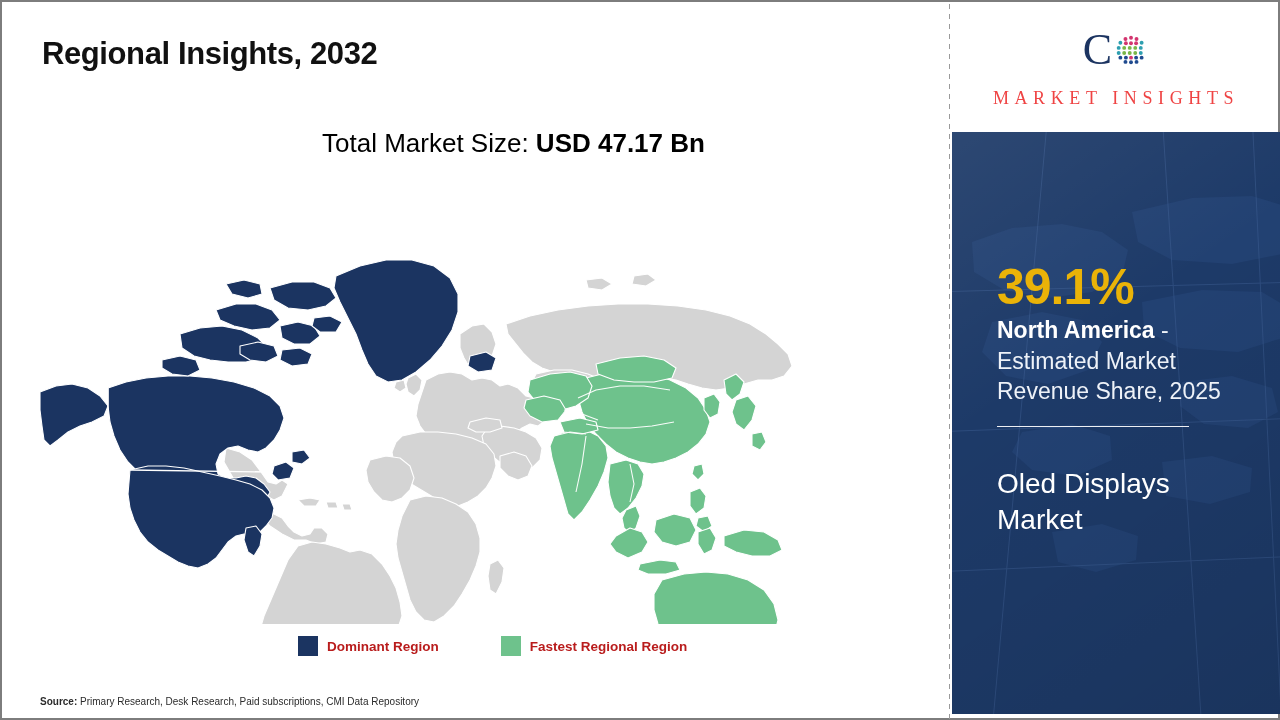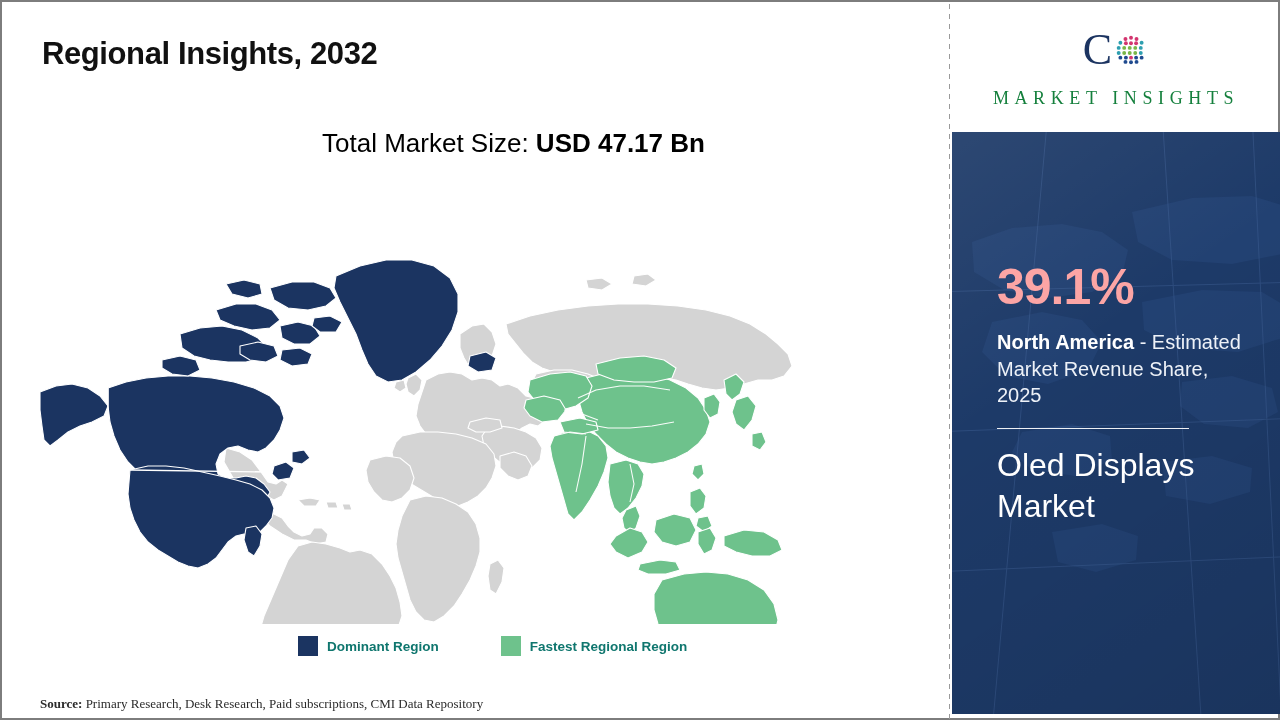--- a/index.html
+++ b/index.html
@@ -36,27 +36,27 @@
   #map-wrap svg { width:100%; height:100%; display:block; }
 
   
   #legend {
     position:absolute; left:296px; top:634px;
     display:flex; align-items:center; gap:62px;
   }
   .legend-item { display:flex; align-items:center; gap:9px; }
   .legend-swatch { width:20px; height:20px; display:block; }
   .legend-label {
-    font-size:13.5px; font-weight:bold; color:#0f766e; white-space:nowrap;
+    font-size:13.5px; font-weight:bold; color:#b91c1c; white-space:nowrap;
   }
 
   
   #source-line {
     position:absolute; left:38px; top:694px;
-    font-size:13px; color:#2b2b2b; white-space:nowrap;font-family:Liberation Serif, serif;
+    font-size:10px; color:#2b2b2b; white-space:nowrap;
   }
   #source-line .src-label { font-weight:bold; }
 
   
   #divider {
     position:absolute; left:947px; top:2px; width:1px; height:716px;
     background:repeating-linear-gradient(to bottom,#9a9a9a 0,#9a9a9a 5px,transparent 5px,transparent 10px);
   }
 
   
@@ -67,50 +67,50 @@
   }
   #logo-top {
     display:flex; align-items:center; justify-content:center;
     font-family:"Liberation Serif", serif;
     font-size:40px; color:#1c3461; letter-spacing:1px; line-height:1;
   }
   #logo-top .c-letter { font-size:44px; }
   #logo-globe { width:34px; height:34px; margin:0 1px; display:block; }
   #logo-bottom {
     font-family:"Liberation Serif", serif;
-    font-size:18px; color:#15803d; letter-spacing:5.6px;
+    font-size:18px; color:#ef4444; letter-spacing:5.6px;
     margin-top:16px; white-space:nowrap;
   }
 
   
   #stat-panel {
     position:absolute; left:950px; top:130px; width:330px; height:582px;
     background:#1d3a68;
     overflow:hidden;
   }
   #panel-texture { position:absolute; inset:0; opacity:.55; }
   #panel-texture svg { width:100%; height:100%; display:block; }
   #panel-sheen {
     position:absolute; inset:0;
     background:linear-gradient(145deg, rgba(255,255,255,.07) 0%, rgba(255,255,255,0) 38%, rgba(0,0,0,.10) 100%);
   }
   #panel-content { position:absolute; left:45px; top:130px; right:26px; }
   #stat-value {
-    font-size:50px; font-weight:bold; color:#fca5a5; line-height:1.02;
+    font-size:50px; font-weight:bold; color:#eab308; line-height:1.02;
     letter-spacing:-1px;
   }
   #stat-caption {
-    margin-top:16px; font-size:20px; color:#eef2f8; line-height:1.33;
+    margin-top:2px; font-size:23px; color:#eef2f8; line-height:1.33;
   }
   #stat-caption .region { font-weight:bold; color:#ffffff; }
   #panel-rule {
     margin-top:19px; width:192px; height:1.5px; background:#ffffff; opacity:.92;
   }
   #market-name {
-    margin-top:16px; font-size:32px; color:#ffffff; line-height:1.28;
+    margin-top:39px; font-size:28px; color:#ffffff; line-height:1.28;
     max-width:215px;
   }
 </style>
 </head>
 <body>
 
 <div id="frame">
 
   <div id="page-title">Regional Insights, 2032</div>
 

